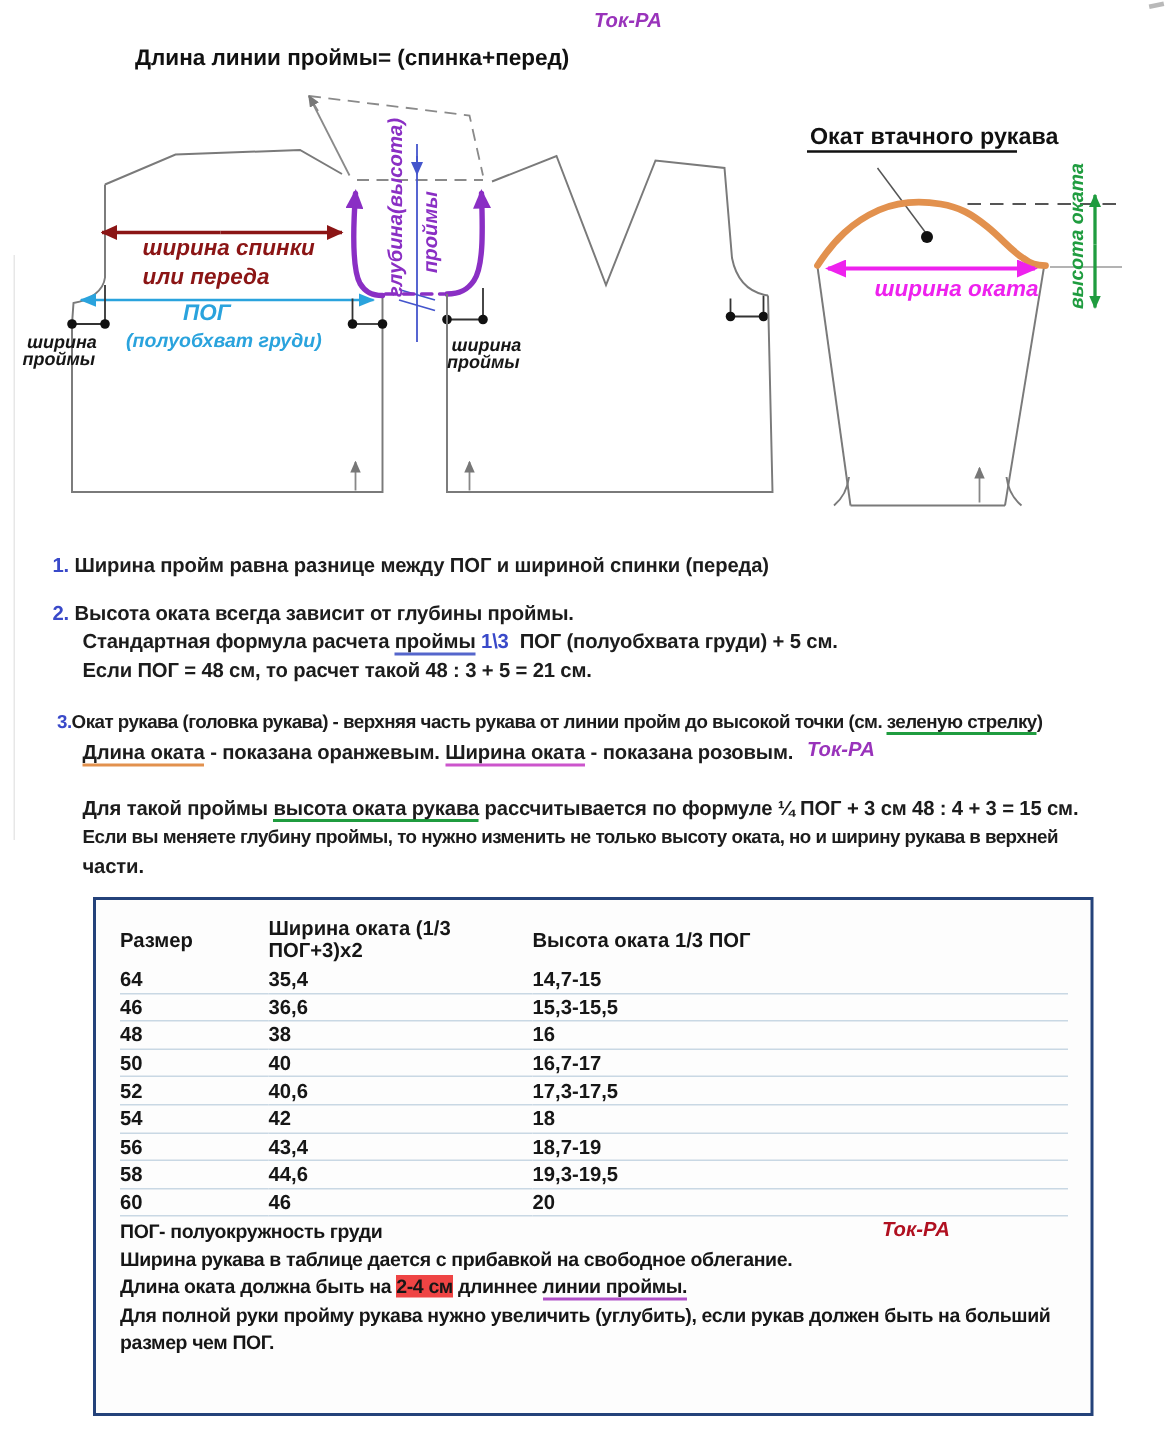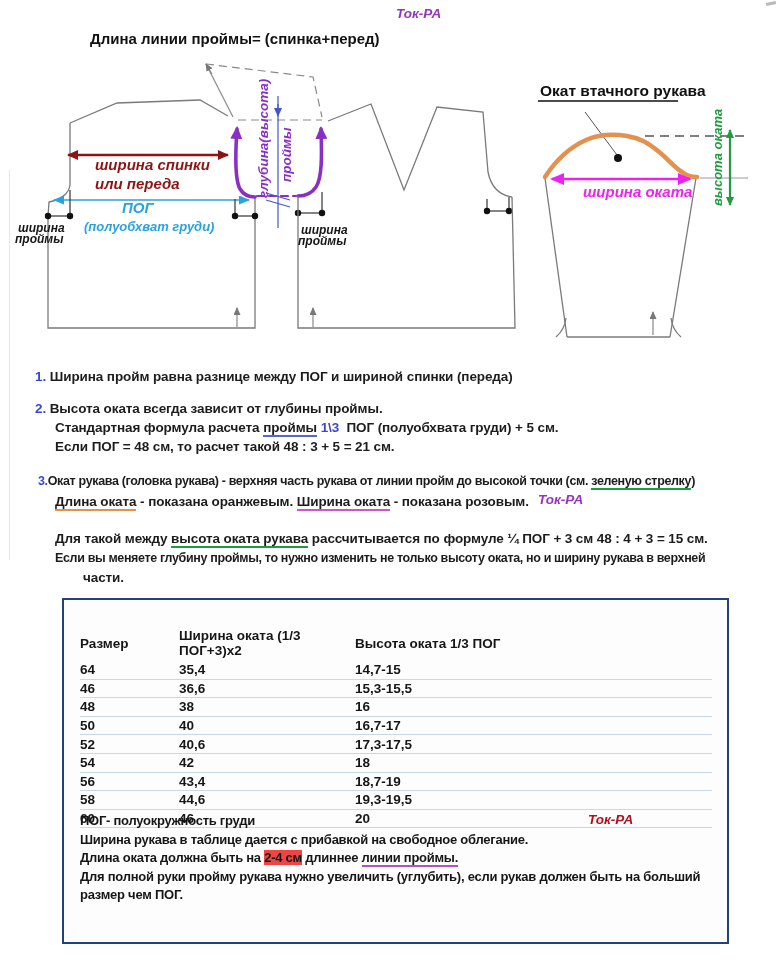--- a/index.html
+++ b/index.html
@@ -23,21 +23,21 @@
   .wm-purple{color:#9933bb;font-size:13.5px;}
   .wm-red{color:#b01020;font-size:13.5px;}
   .hl-blue{background:#ef4444;}
   .page-title{font-size:15px;color:#111;}
 
   
   .tbox{
     position:absolute;left:62px;top:598px;width:663px;height:342px;
     border:2.5px solid #24427a;background:#fdfdfd;
   }
-  table.sizes{border-collapse:collapse;margin:20px 0 0 16px;table-layout:fixed;width:632px;}
+  table.sizes{border-collapse:collapse;margin:3px 0 0 16px;table-layout:fixed;width:632px;}
   table.sizes th{
     text-align:left;font-size:13.5px;padding:8px 0 3px 0;color:#161616;
   }
   table.sizes td{
     font-size:13.5px;height:17.6px;padding:0;border-bottom:1px solid #c9d8e4;color:#161616;
   }
   .footer{position:absolute;left:16px;top:212px;font-size:13px;line-height:18.5px;letter-spacing:-0.25px;color:#161616;}
   .footer div{white-space:nowrap;}
 
   
@@ -216,26 +216,26 @@
 
 <div class="abs note small-note" style="left:38px;top:474px;">
   <span class="num">3.</span><span>Окат рукава (головка рукава) -  верхняя часть рукава от линии пройм до высокой точки (см. </span><span class="u-green">зеленую стрелку</span><span>)</span>
 </div>
 <div class="abs note" style="left:55px;top:494px;font-size:13.5px;">
   <span class="u-orange">Длина оката</span><span> - показана оранжевым. </span><span class="u-mag">Ширина оката</span><span> - показана розовым.</span>
 </div>
 <div class="abs wm wm-purple" style="left:538px;top:492px;">Ток-РА</div>
 
 <div class="abs note" style="left:55px;top:531px;font-size:13.5px;">
-  <span>Для такой между </span><span class="u-green">высота оката рукава</span><span> рассчитывается по формуле ¼ ПОГ + 3 см 48 : 4 + 3 = 15 см.</span>
+  <span>Для такой проймы </span><span class="u-green">высота оката рукава</span><span> рассчитывается по формуле ¼ ПОГ + 3 см 48 : 4 + 3 = 15 см.</span>
 </div>
 <div class="abs note small-note" style="left:55px;top:551px;">
   <span>Если вы меняете глубину проймы, то нужно изменить не только высоту оката, но и ширину рукава в верхней</span>
 </div>
-<div class="abs note" style="left:55px;top:570px;font-size:13.5px;margin-left:28px;">
+<div class="abs note" style="left:55px;top:570px;font-size:13.5px;">
   <span>части.</span>
 </div>
 
 <div class="tbox">
   <table class="sizes">
     <colgroup>
         <col style="width:99px">
         <col style="width:176px">
         <col style="width:357px">
       </colgroup>

